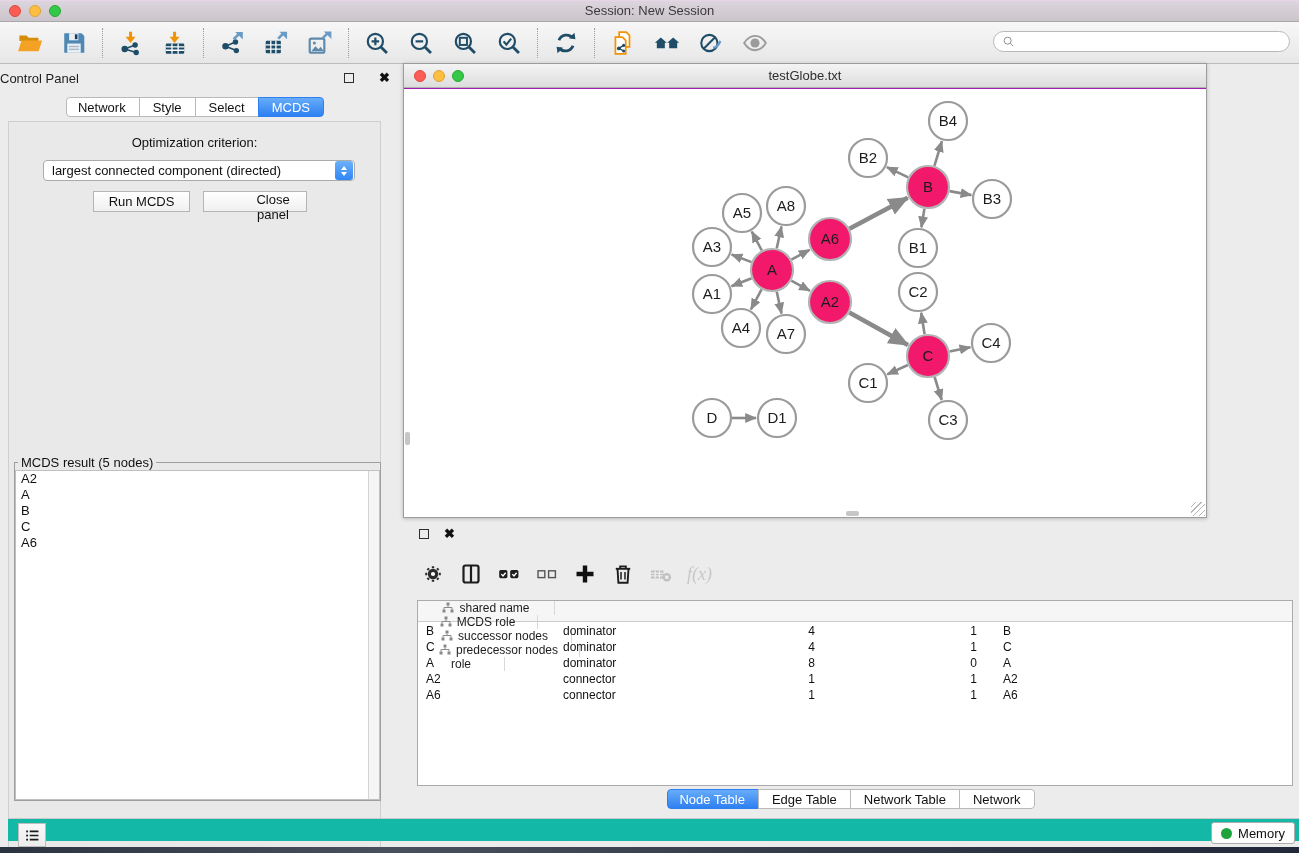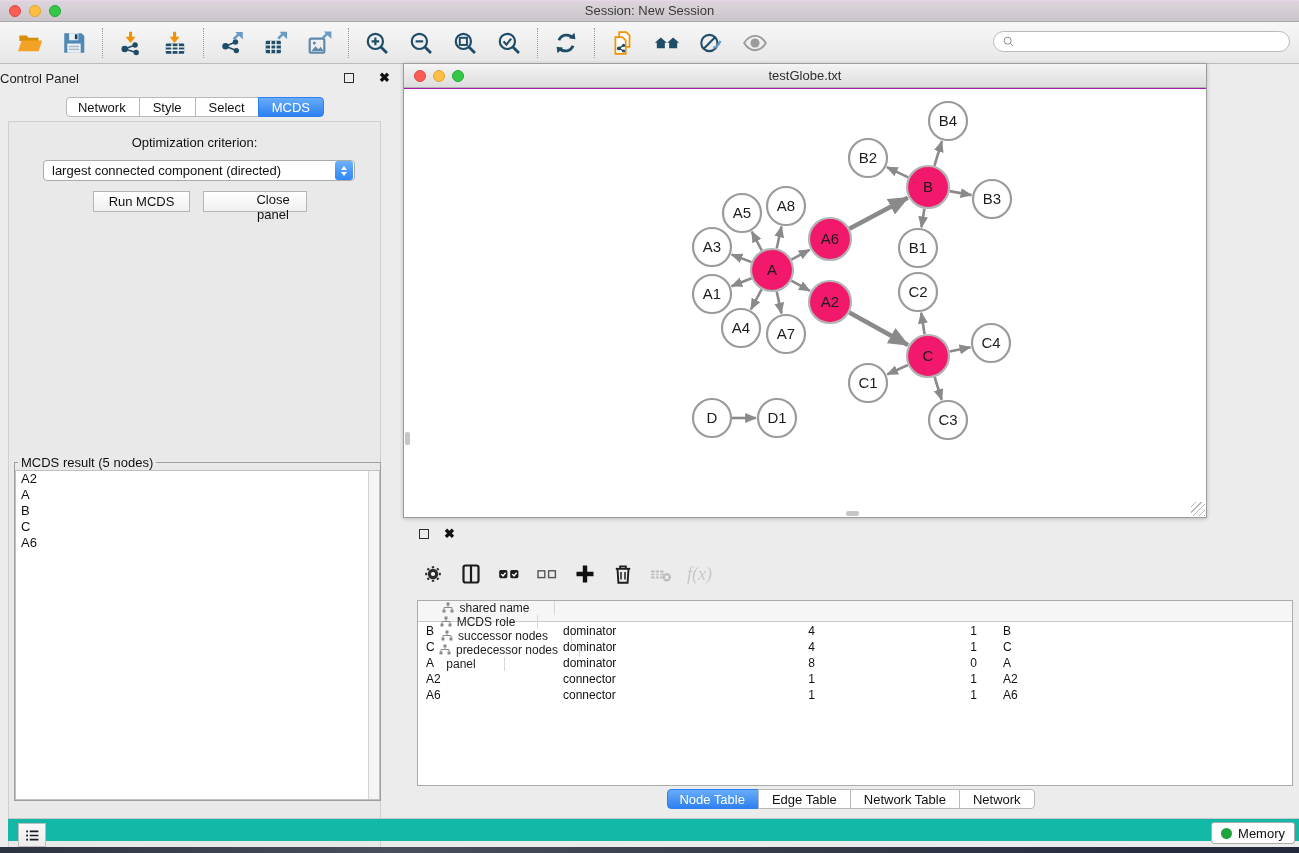--- a/index.html
+++ b/index.html
@@ -572,21 +572,21 @@
               <svg width="12" height="12" viewBox="0 0 12 12">
                 <rect x="4.5" y="0.5" width="3" height="3" fill="#8a8a8a"></rect>
                 <rect x="0.5" y="7.5" width="3" height="3" fill="#8a8a8a"></rect>
                 <rect x="8.5" y="7.5" width="3" height="3" fill="#8a8a8a"></rect>
                 <path d="M6 3.5V5.5M2 7.5V5.5h8v2" stroke="#8a8a8a" fill="none"></path>
               </svg>
             </span>
             <span>predecessor nodes</span>
           </div>
           <div class="th" style="width:87px">
-            <span>panel</span>
+            <span>role</span>
           </div>
           <div class="th fill"></div>
         </div>
       <div class="tbody" id="table-body">
           <div class="tr">
             <div class="td l" style="width:137px">B</div>
             <div class="td l" style="width:120px">dominator</div>
             <div class="td r" style="width:154px">4</div>
             <div class="td r" style="width:162px">1</div>
             <div class="td l2" style="width:87px">B</div>

